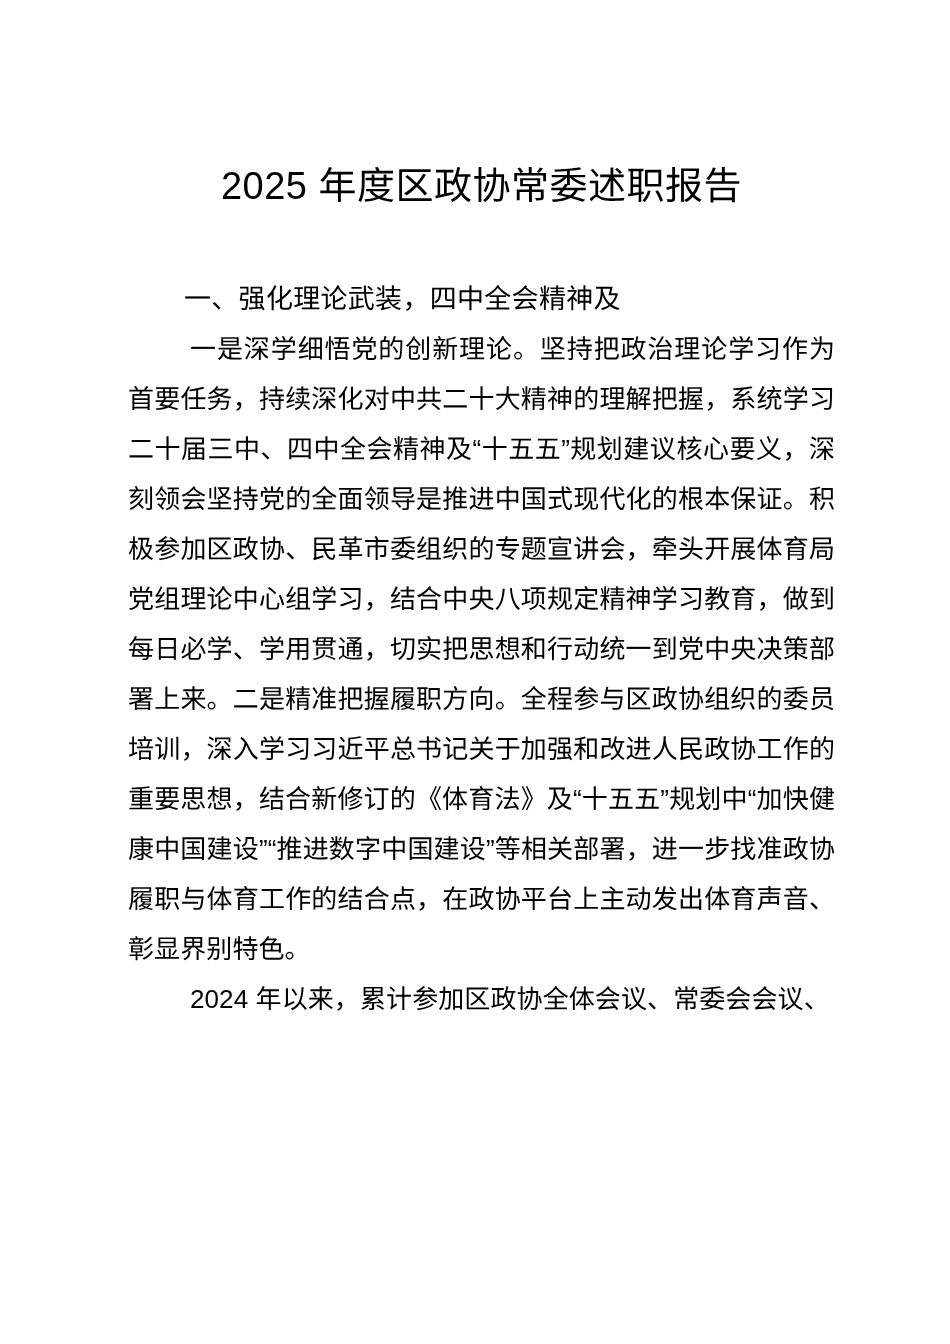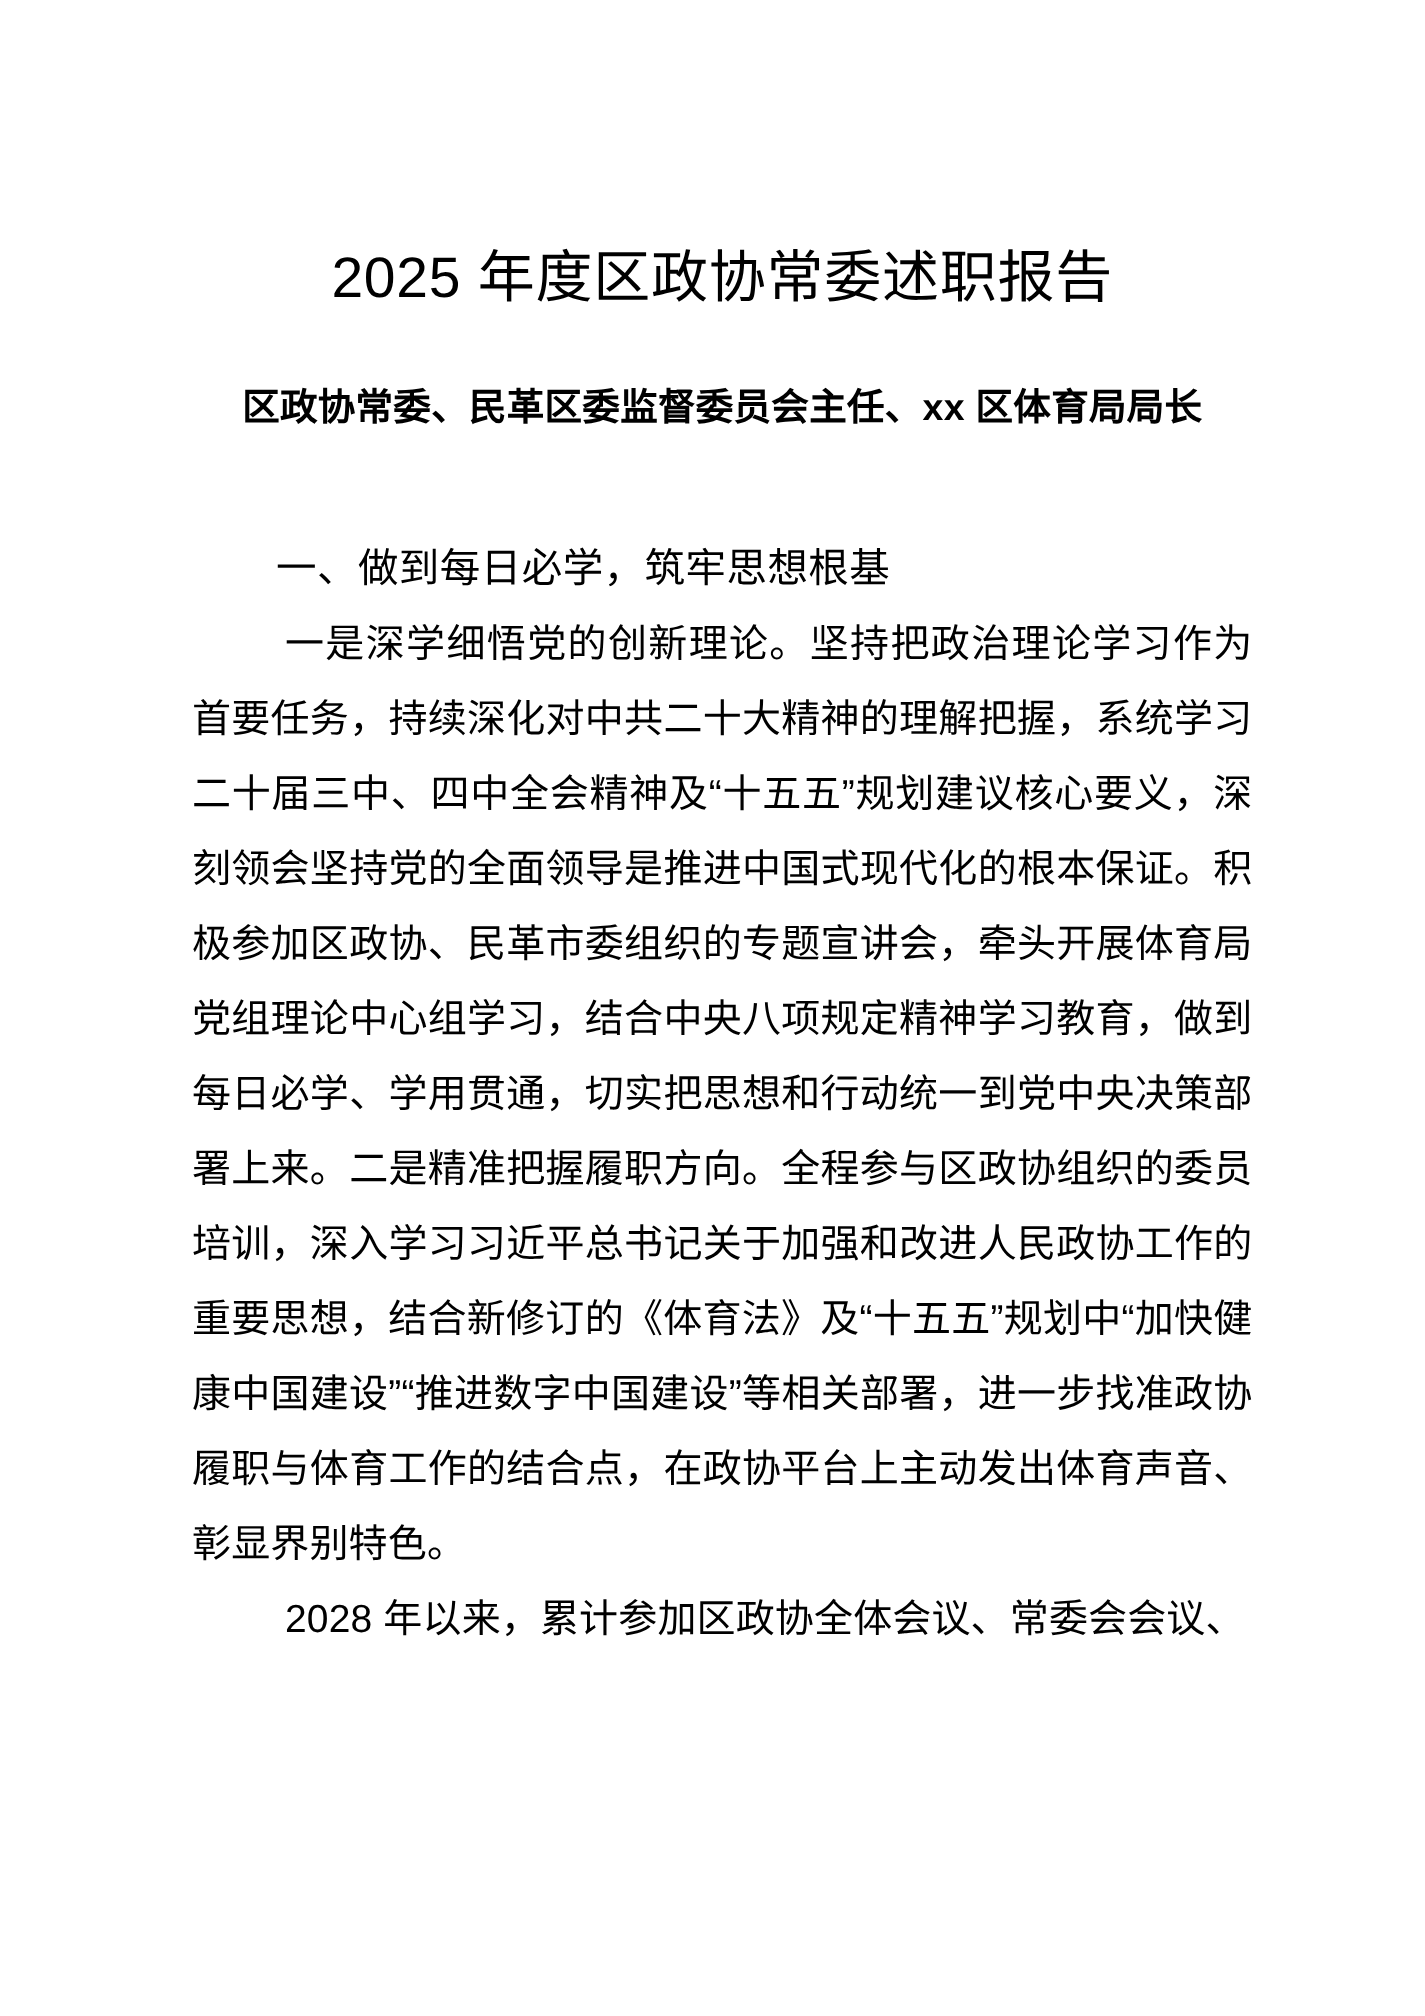--- a/index.html
+++ b/index.html
@@ -85,23 +85,22 @@
   .gap-before-para-2    { padding-top: 0px; }
 </style>
 </head>
 <body>
 
 <div class="page">
   <div class="doc-body">
 
     <h1 class="doc-title">2025 年度区政协常委述职报告</h1>
 
-    <h2 class="doc-subtitle">区政协常委、民革区委监督委员会主任、xx 区体育局局长</h2>
 
-    <h3 class="section-heading gap-before-heading-1">一、做到每日必学，筑牢思想根基</h3>
+    <h3 class="section-heading gap-before-heading-1">一、强化理论武装，四中全会精神及</h3>
 
     <p class="body-para gap-before-para-1">一是深学细悟党的创新理论。坚持把政治理论学习作为首要任务，持续深化对中共二十大精神的理解把握，系统学习二十届三中、四中全会精神及“十五五”规划建议核心要义，深刻领会坚持党的全面领导是推进中国式现代化的根本保证。积极参加区政协、民革市委组织的专题宣讲会，牵头开展体育局党组理论中心组学习，结合中央八项规定精神学习教育，做到每日必学、学用贯通，切实把思想和行动统一到党中央决策部署上来。二是精准把握履职方向。全程参与区政协组织的委员培训，深入学习习近平总书记关于加强和改进人民政协工作的重要思想，结合新修订的《体育法》及“十五五”规划中“加快健康中国建设”“推进数字中国建设”等相关部署，进一步找准政协履职与体育工作的结合点，在政协平台上主动发出体育声音、彰显界别特色。</p>
 
 
-    <p class="body-para gap-before-para-2">2028 年以来，累计参加区政协全体会议、常委会会议、</p>
+    <p class="body-para gap-before-para-2">2024 年以来，累计参加区政协全体会议、常委会会议、</p>
 
   </div>
 </div>
 
 </body></html>

